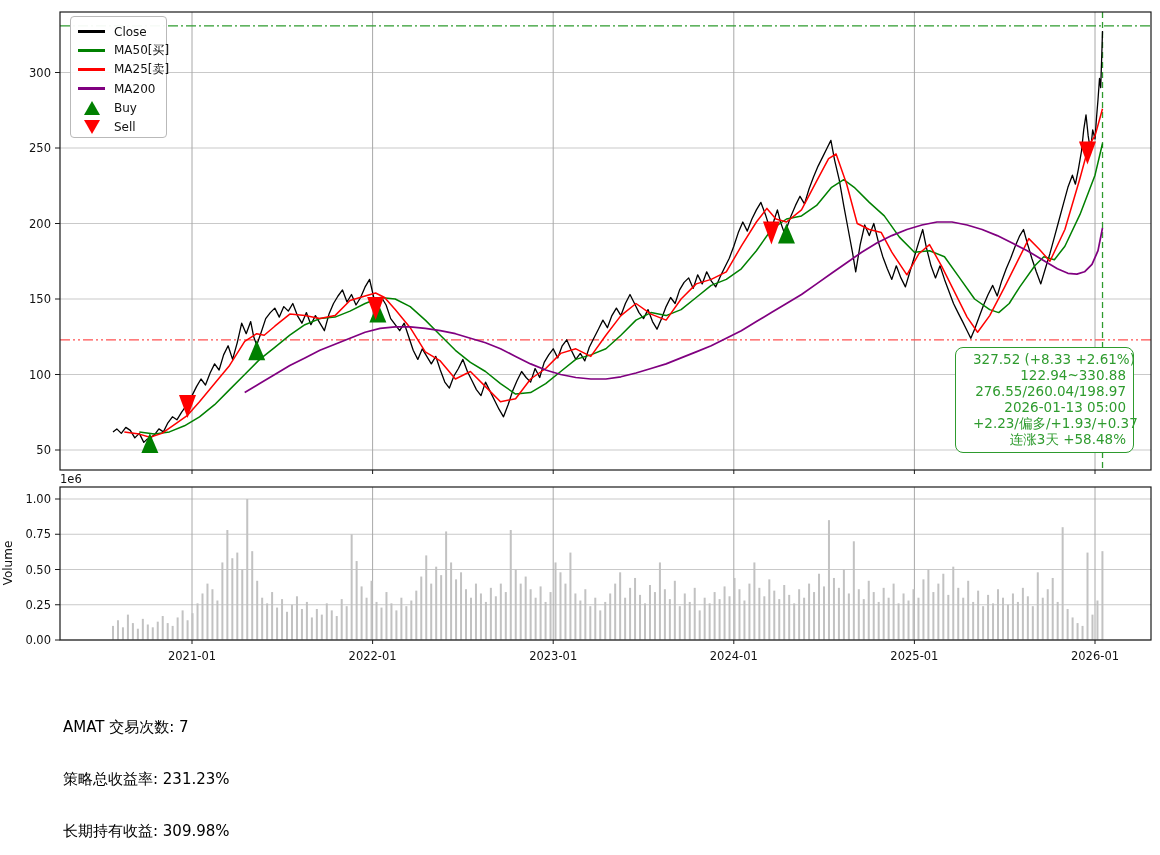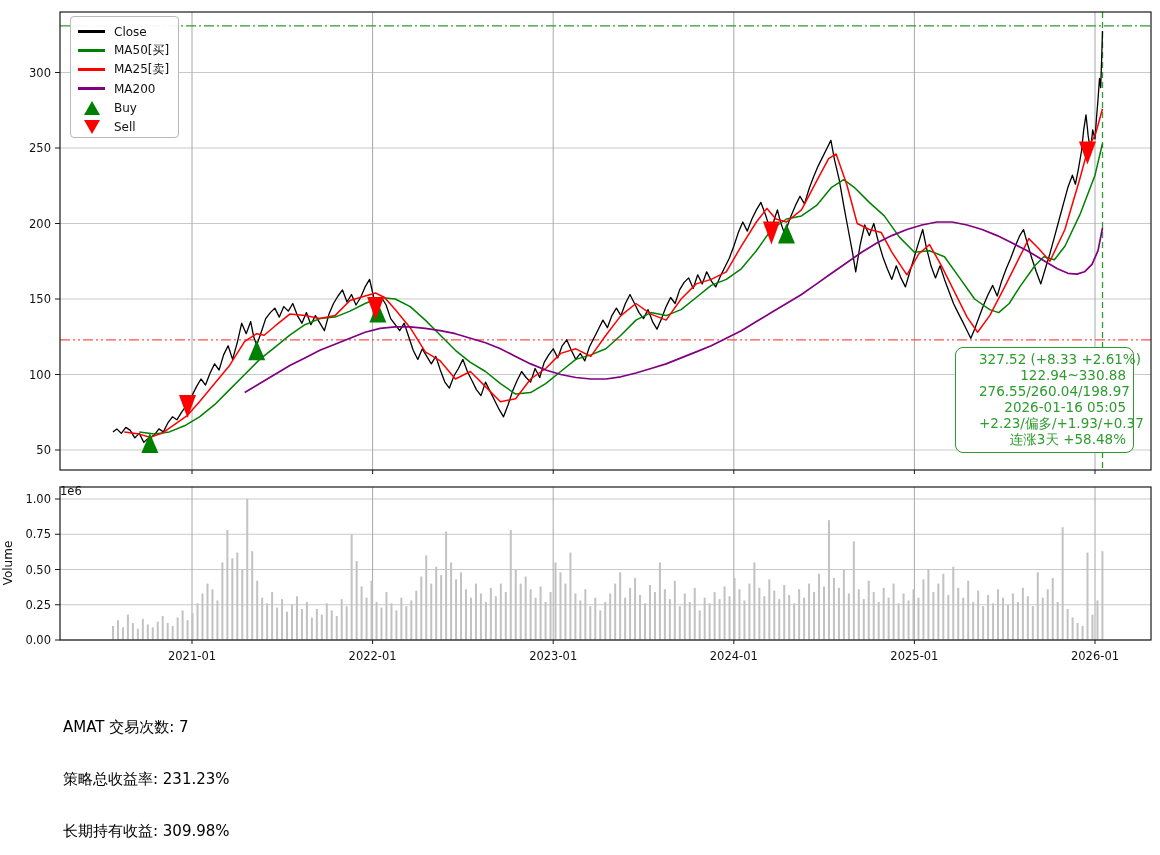--- a/index.html
+++ b/index.html
@@ -7,36 +7,36 @@
   .fig{position:relative;width:1160px;height:855px;background:#fff;overflow:hidden;}
   svg{position:absolute;left:0;top:0;}
   .grid-h{stroke:#c9c9c9;stroke-width:1;}
   .grid-v{stroke:#a8a8a8;stroke-width:1;}
   .spine{fill:none;stroke:#1a1a1a;stroke-width:1.2;}
   .tick{stroke:#1a1a1a;stroke-width:1;}
   .tick-label{font-size:11.5px;fill:#111;font-family:"DejaVu Sans",sans-serif;}
   .anchor-end{text-anchor:end;}
   .anchor-mid{text-anchor:middle;}
   .vol-bar{fill:#c2c2c2;}
-  .legend{position:absolute;left:70px;top:16px;width:109px;height:122px;background:rgba(255,255,255,0.95);
+  .legend{position:absolute;left:70px;top:16px;width:97px;height:122px;background:rgba(255,255,255,0.95);
           border:1px solid #b9b9b9;border-radius:4px;padding:5px 0 0 7px;box-sizing:border-box;z-index:5;}
   .legend-item{display:flex;align-items:center;height:19px;}
   .sw{width:27px;display:flex;justify-content:center;align-items:center;margin-right:9px;flex:none;}
   .sw-line{width:27px;height:2.4px;}
   .sw-close{background:#000000;}
   .sw-ma50{background:#008000;}
   .sw-ma25{background:#ff0000;}
   .sw-ma200{background:#800080;}
   .tri-up{width:0;height:0;border-left:8px solid transparent;border-right:8px solid transparent;border-bottom:14px solid #008000;}
   .tri-down{width:0;height:0;border-left:8px solid transparent;border-right:8px solid transparent;border-top:14px solid #ff0000;}
   .legend-label{font-size:12px;color:#111;white-space:nowrap;}
   .annotation{position:absolute;left:955px;top:347px;width:179px;box-sizing:border-box;z-index:6;
-              border:1.6px solid #2e9b2e;border-radius:8px;background:#ffffff;padding:3px 7px 4px 23px;
+              border:1.6px solid #2e9b2e;border-radius:8px;background:#ffffff;padding:3px 7px 4px 17px;
               text-align:right;color:#2e9b2e;font-size:13.5px;line-height:16.1px;white-space:nowrap;}
-  .offset-label{position:absolute;left:60px;top:484px;font-size:11.5px;color:#111;}
+  .offset-label{position:absolute;left:60px;top:472px;font-size:11.5px;color:#111;}
   .vol-title{position:absolute;left:-22px;top:556px;width:60px;text-align:center;transform:rotate(-90deg);
              font-size:12px;color:#111;}
   .summary{position:absolute;left:63px;top:684px;font-size:15px;line-height:17.4px;color:#000;white-space:pre;}
 </style>
 </head>
 <body>
 
 <div class="fig">
 
   <svg id="chart-svg" width="1160" height="672" viewBox="0 0 1160 672">
@@ -358,21 +358,21 @@
           <span class="tri-down"></span>
         </span>
       <span class="legend-label">Sell</span>
     </div>
   </div>
 
   <div class="annotation">
     <div>327.52 (+8.33 +2.61%)</div>
     <div>122.94~330.88</div>
     <div>276.55/260.04/198.97</div>
-    <div>2026-01-16 05:05</div>
+    <div>2026-01-13 05:00</div>
     <div>+2.23/偏多/+1.93/+0.37</div>
     <div>连涨3天 +58.48%</div>
   </div>
 
   <span class="offset-label">1e6</span>
   <span class="vol-title">Volume</span>
 
   <div class="summary">
     <div>AMAT 交易次数: 7</div>
     <div>策略总收益率: 231.23%</div>

